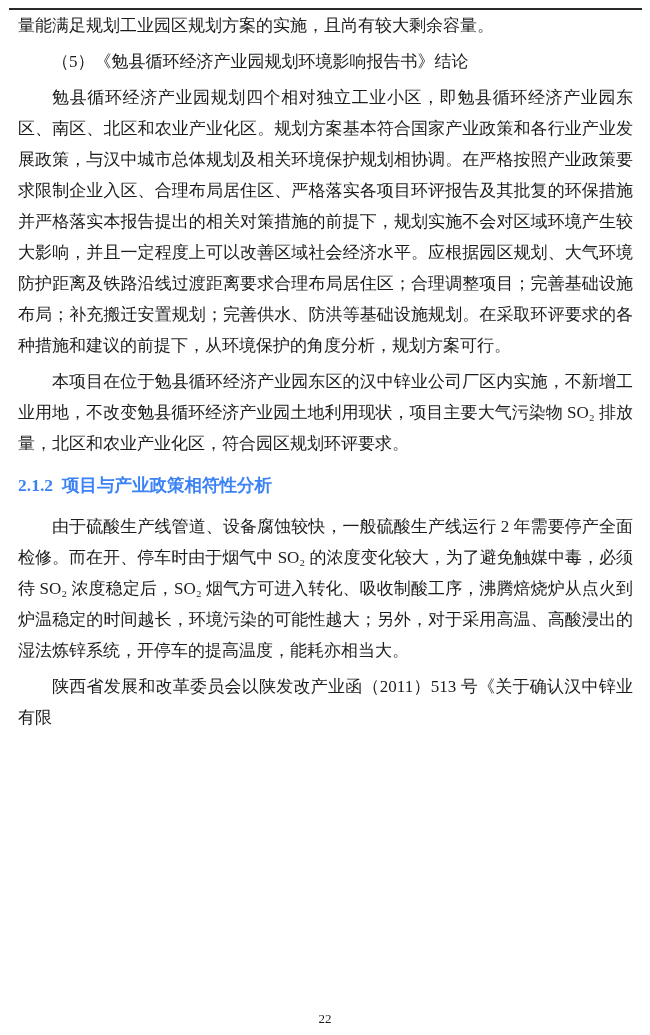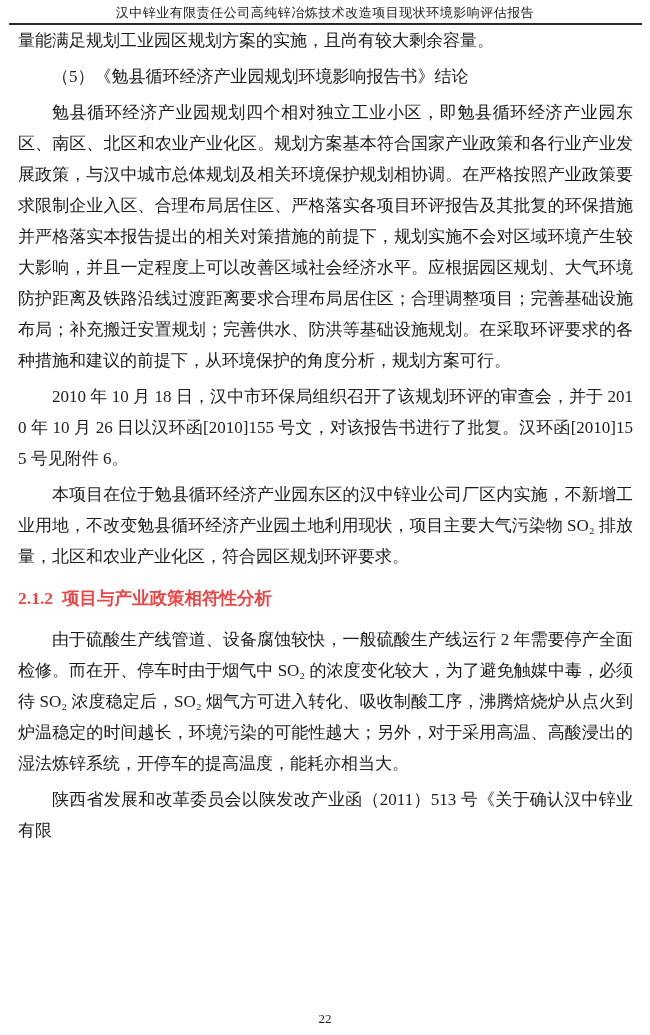--- a/index.html
+++ b/index.html
@@ -47,21 +47,21 @@
   }
   .para.no-indent {
     text-indent: 0;
   }
   .section-heading {
     margin: 11px 0 10px 0;
     font-family: "Liberation Sans", "DejaVu Sans", sans-serif;
     font-weight: bold;
     font-size: 17.5px;
     line-height: 31px;
-    color: #ef4444;
+    color: #3b82f6;
   }
   .section-heading .section-number {
     font-family: "Liberation Serif", "DejaVu Serif", serif;
     font-weight: bold;
     margin-right: 9px;
   }
   .page-footer {
     position: absolute;
     left: 0;
     bottom: 8px;
@@ -74,33 +74,31 @@
     font-family: "Liberation Serif", "DejaVu Serif", serif;
     text-align: right;
   }
 </style>
 </head>
 <body>
 
 <div class="page">
 
   <div class="page-header">
-    <div class="header-title">汉中锌业有限责任公司高纯锌冶炼技术改造项目现状环境影响评估报告</div>
     <div class="header-rule"></div>
   </div>
 
   <div class="doc-body">
 
     <p class="para no-indent">量能满足规划工业园区规划方案的实施，且尚有较大剩余容量。</p>
 
     <p class="para">（5）《勉县循环经济产业园规划环境影响报告书》结论</p>
 
     <p class="para">勉县循环经济产业园规划四个相对独立工业小区，即勉县循环经济产业园东区、南区、北区和农业产业化区。规划方案基本符合国家产业政策和各行业产业发展政策，与汉中城市总体规划及相关环境保护规划相协调。在严格按照产业政策要求限制企业入区、合理布局居住区、严格落实各项目环评报告及其批复的环保措施并严格落实本报告提出的相关对策措施的前提下，规划实施不会对区域环境产生较大影响，并且一定程度上可以改善区域社会经济水平。应根据园区规划、大气环境防护距离及铁路沿线过渡距离要求合理布局居住区；合理调整项目；完善基础设施布局；补充搬迁安置规划；完善供水、防洪等基础设施规划。在采取环评要求的各种措施和建议的前提下，从环境保护的角度分析，规划方案可行。</p>
 
-    <p class="para">2010 年 10 月 18 日，汉中市环保局组织召开了该规划环评的审查会，并于 2010 年 10 月 26 日以汉环函[2010]155 号文，对该报告书进行了批复。汉环函[2010]155 号见附件 6。</p>
 
     <p class="para">本项目在位于勉县循环经济产业园东区的汉中锌业公司厂区内实施，不新增工业用地，不改变勉县循环经济产业园土地利用现状，项目主要大气污染物 SO₂ 排放量，北区和农业产业化区，符合园区规划环评要求。</p>
 
     <h2 class="section-heading">
       <span class="section-number">2.1.2</span><span>项目与产业政策相符性分析</span>
     </h2>
 
     <p class="para">由于硫酸生产线管道、设备腐蚀较快，一般硫酸生产线运行 2 年需要停产全面检修。而在开、停车时由于烟气中 SO₂ 的浓度变化较大，为了避免触媒中毒，必须待 SO₂ 浓度稳定后，SO₂ 烟气方可进入转化、吸收制酸工序，沸腾焙烧炉从点火到炉温稳定的时间越长，环境污染的可能性越大；另外，对于采用高温、高酸浸出的湿法炼锌系统，开停车的提高温度，能耗亦相当大。</p>
 
 

